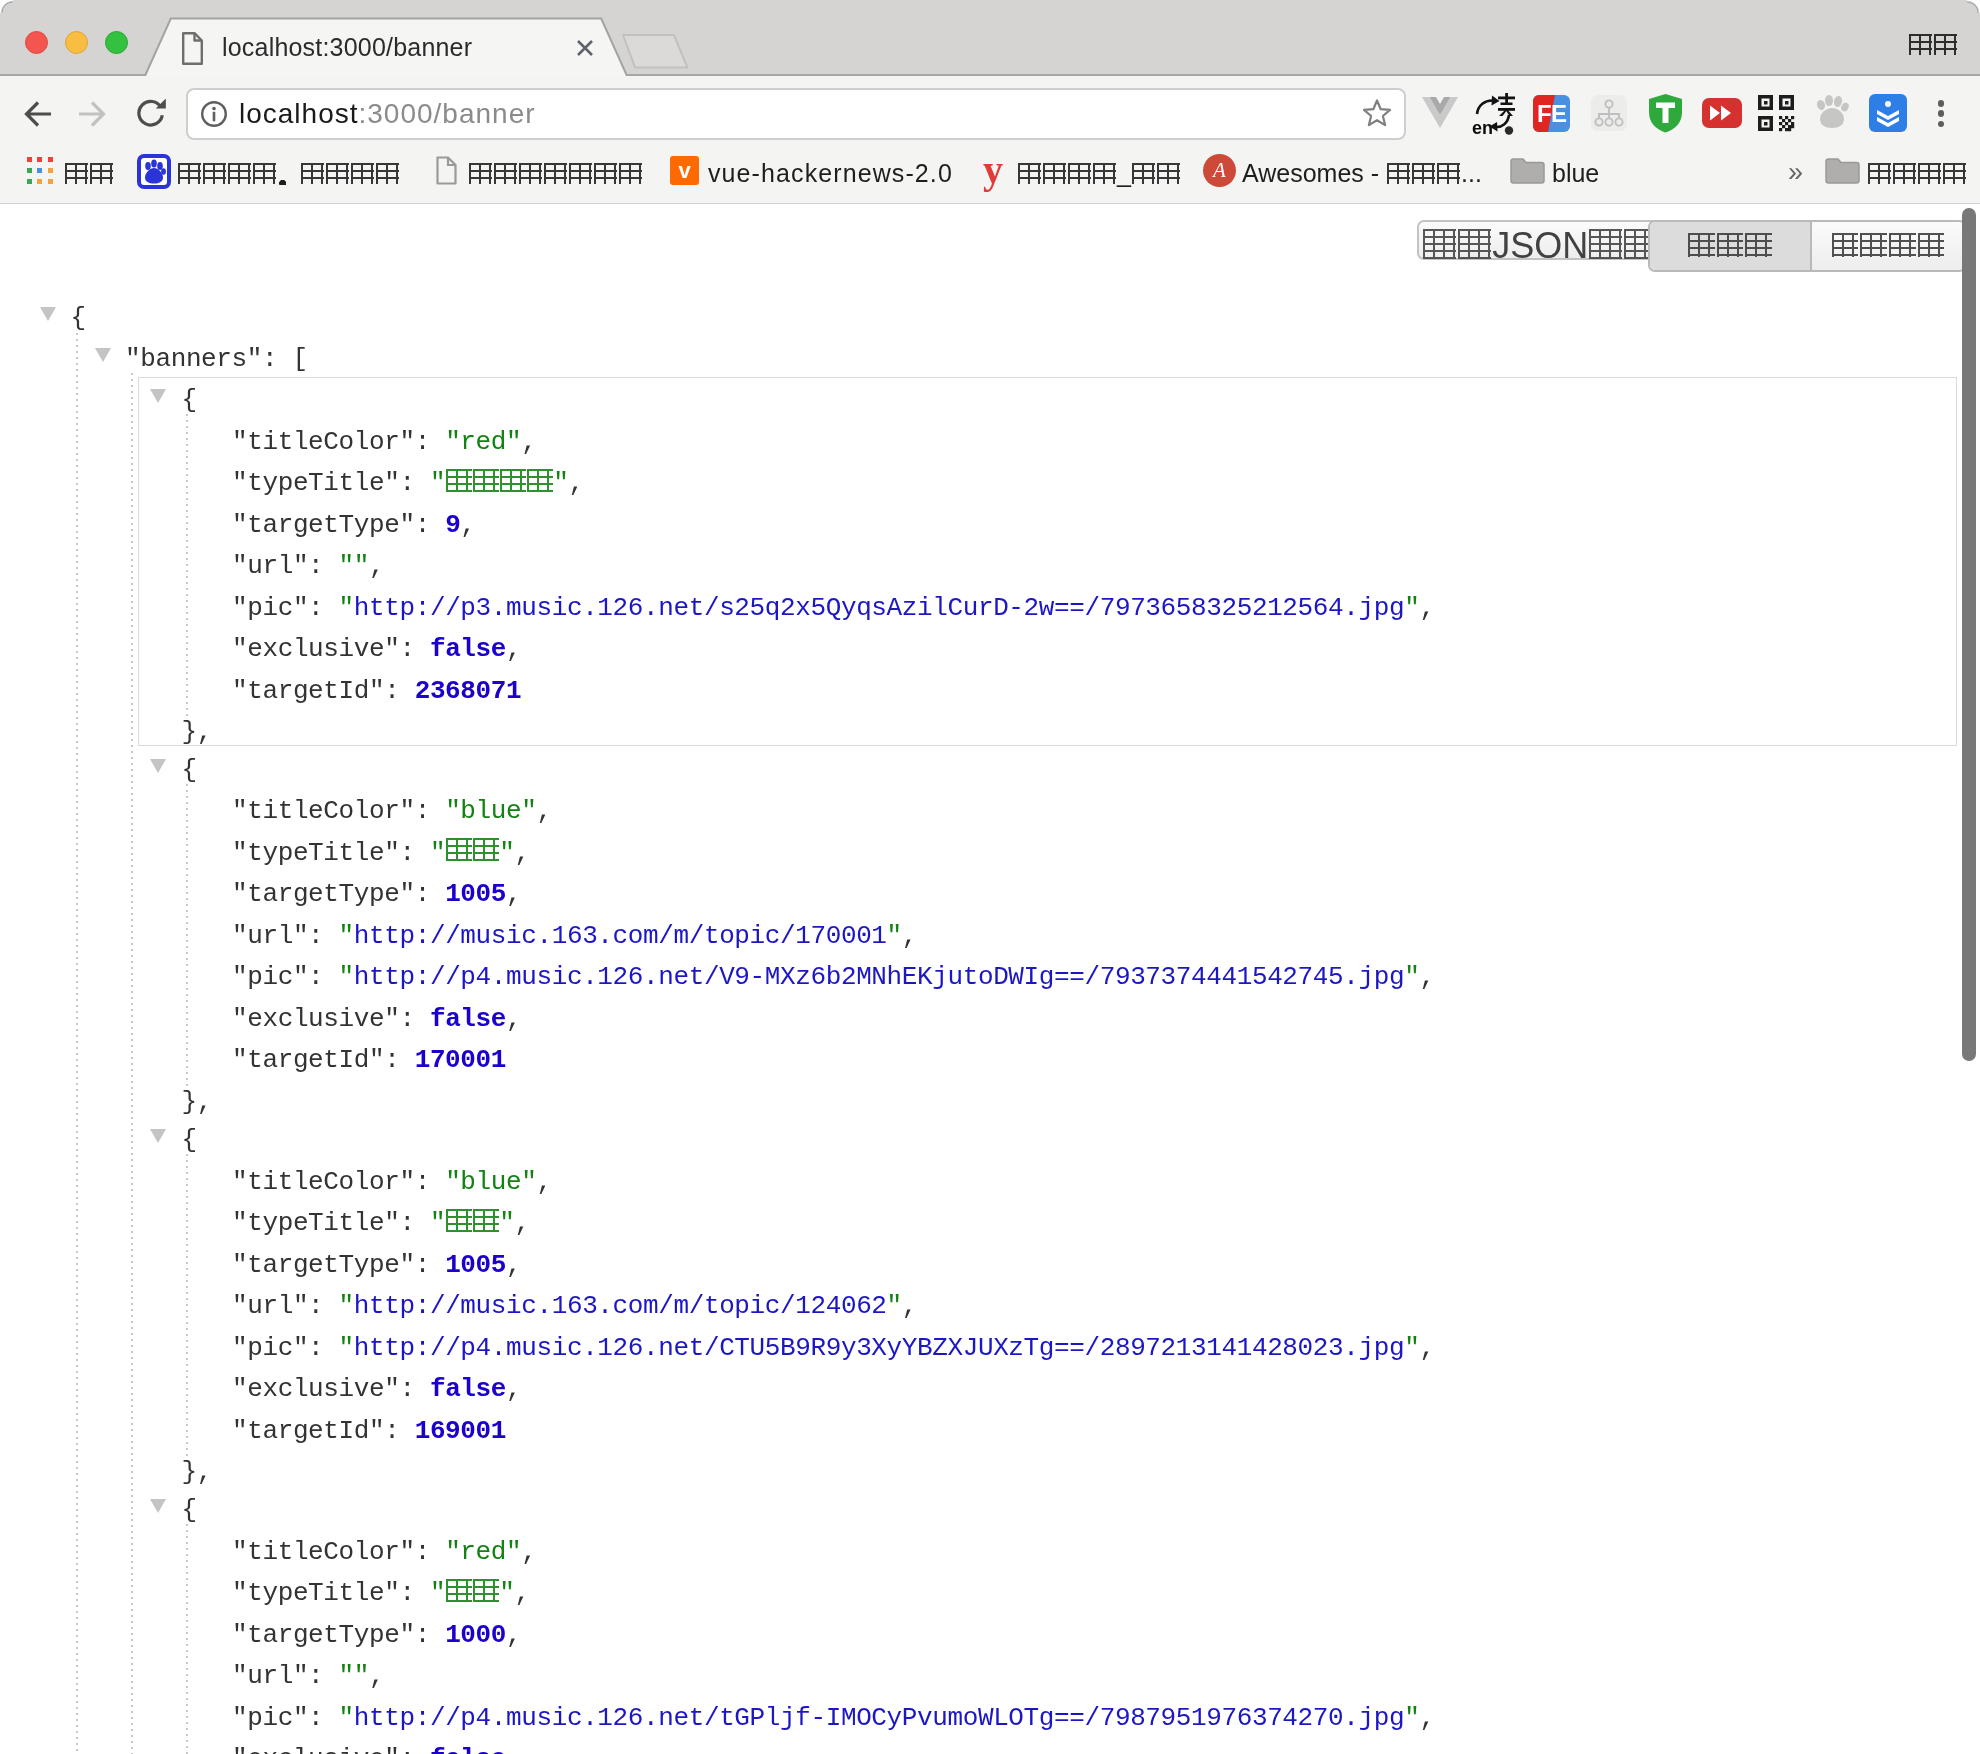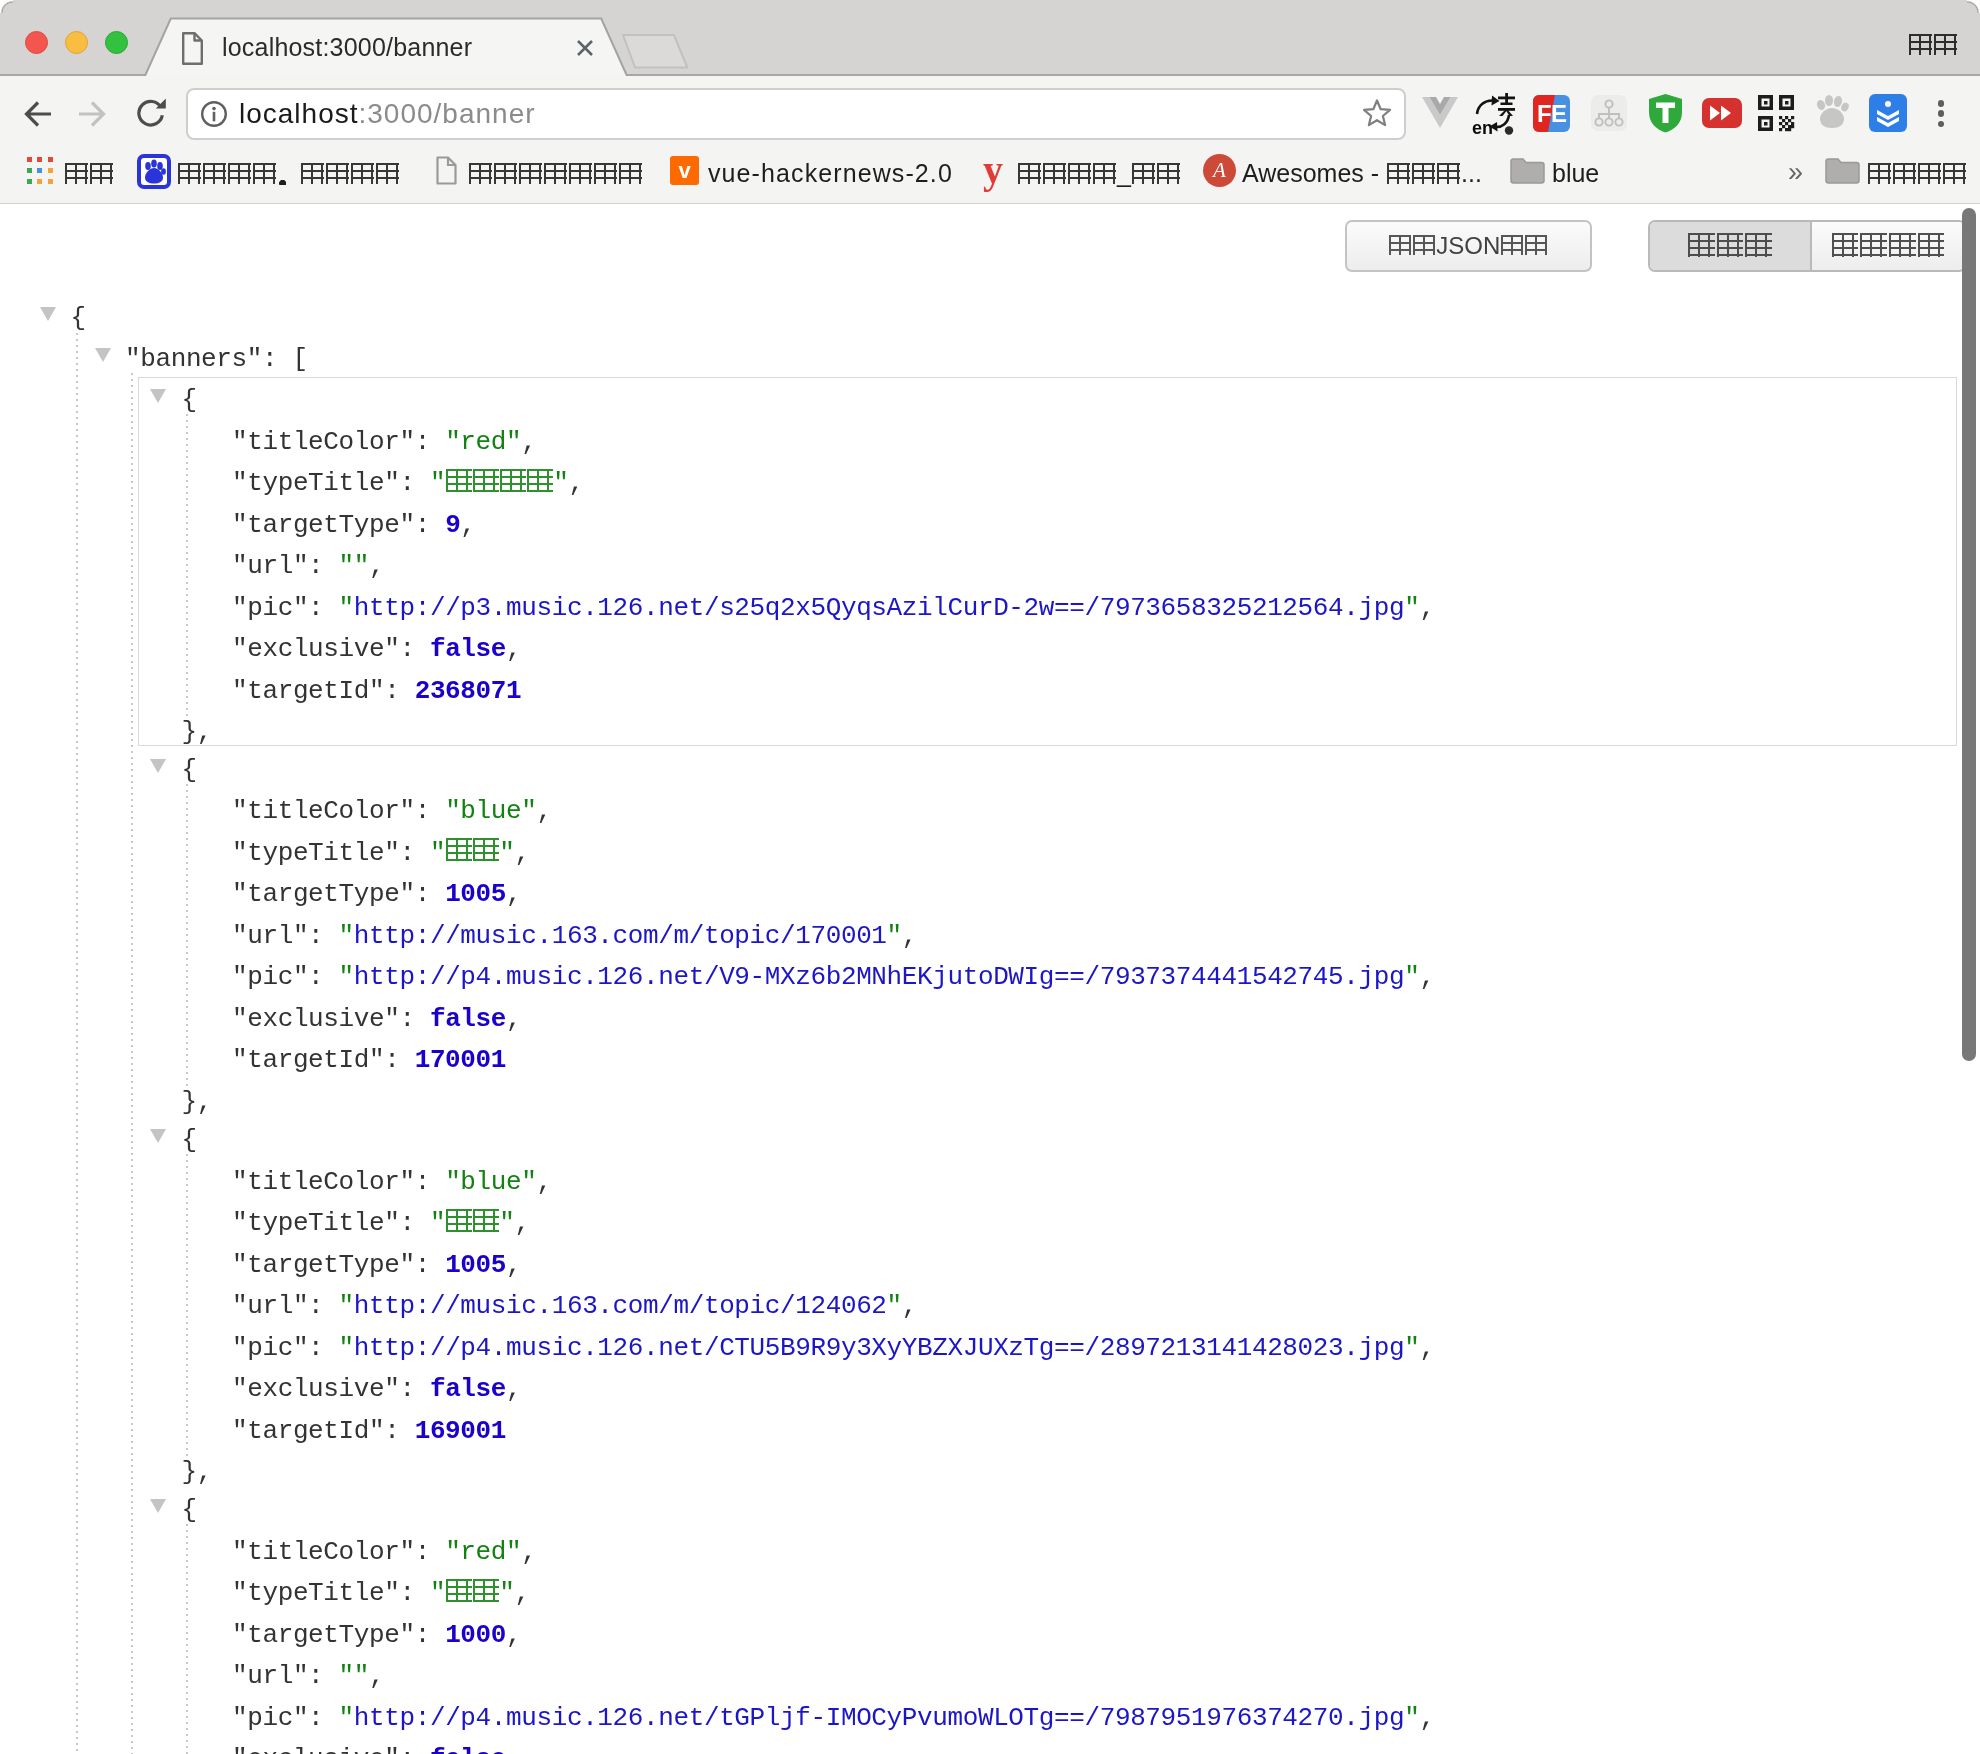--- a/index.html
+++ b/index.html
@@ -195,21 +195,21 @@
 <div class="a" style="left:1242px;top:159px;font-size:25px;color:#1e1e1e">Awesomes - <b class="cj"></b><b class="cj"></b><b class="cj"></b>...</div>
 <svg class="a" style="left:1510px;top:158px" width="35" height="26" viewBox="0 0 35 26">
     <path d="M1,3.5 C1,2 2,1 3.5,1 L13,1 L16,4.5 L31.5,4.5 C33,4.5 34,5.5 34,7 L34,22.5 C34,24 33,25 31.5,25 L3.5,25 C2,25 1,24 1,22.5 Z" fill="#b0aeac" stroke="#999" stroke-width="1.5"></path>
   </svg>
 <div class="a" style="left:1552px;top:159px;font-size:25px;color:#1e1e1e">blue</div>
 <div class="a" style="left:1788px;top:157px;font-size:27px;color:#666">»</div>
 <svg class="a" style="left:1825px;top:158px" width="35" height="26" viewBox="0 0 35 26">
     <path d="M1,3.5 C1,2 2,1 3.5,1 L13,1 L16,4.5 L31.5,4.5 C33,4.5 34,5.5 34,7 L34,22.5 C34,24 33,25 31.5,25 L3.5,25 C2,25 1,24 1,22.5 Z" fill="#b0aeac" stroke="#999" stroke-width="1.5"></path>
   </svg>
 <div class="a" style="left:1867px;top:159px;font-size:25px;color:#1e1e1e"><b class="cj"></b><b class="cj"></b><b class="cj"></b><b class="cj"></b></div>
-<div class="a" style="left:1345px;top:219.5px;width:246.5px;height:52px;border:2px solid #c3c3c3;border-radius:7px;background:linear-gradient(#fbfbfb,#ededed);text-align:center;line-height:48px;font-size:24px;color:#414141"><b class="cj"></b><b class="cj"></b>JSON<b class="cj"></b><b class="cj"></b></div>
+<div class="a" style="left:1417px;top:219.5px;width:246.5px;height:40px;border:2px solid #c3c3c3;border-radius:7px;background:linear-gradient(#fbfbfb,#ededed);text-align:center;line-height:48px;font-size:36px;color:#414141"><b class="cj"></b><b class="cj"></b>JSON<b class="cj"></b><b class="cj"></b></div>
 <div class="a" style="left:1648px;top:219.5px;width:318px;height:52px;border:2px solid #b9b9b9;border-radius:7px;overflow:hidden;display:flex">
     <div style="width:162px;background:#dcdcdc;border-right:2px solid #b9b9b9;text-align:center;line-height:48px;font-size:29px;color:#3a3a3a"><b class="cj"></b><b class="cj"></b><b class="cj"></b></div>
     <div style="flex:1;background:linear-gradient(#fbfbfb,#ededed);text-align:center;line-height:48px;font-size:29px;color:#3a3a3a"><b class="cj"></b><b class="cj"></b><b class="cj"></b><b class="cj"></b></div>
   </div>
 <div class="a" style="left:1962px;top:208px;width:14px;height:853px;background:#787878;border-radius:7px"></div>
 <div class="a" style="left:138px;top:377px;width:1819px;height:369px;border:1.5px solid #dadada"></div>
 <div class="dot" style="left:76px;top:333px;height:1421px"></div>
 <div class="dot" style="left:130.5px;top:373px;height:1381px"></div>
 <div class="dot" style="left:186px;top:414px;height:308px"></div>
 <div class="dot" style="left:186px;top:784px;height:308px"></div>

